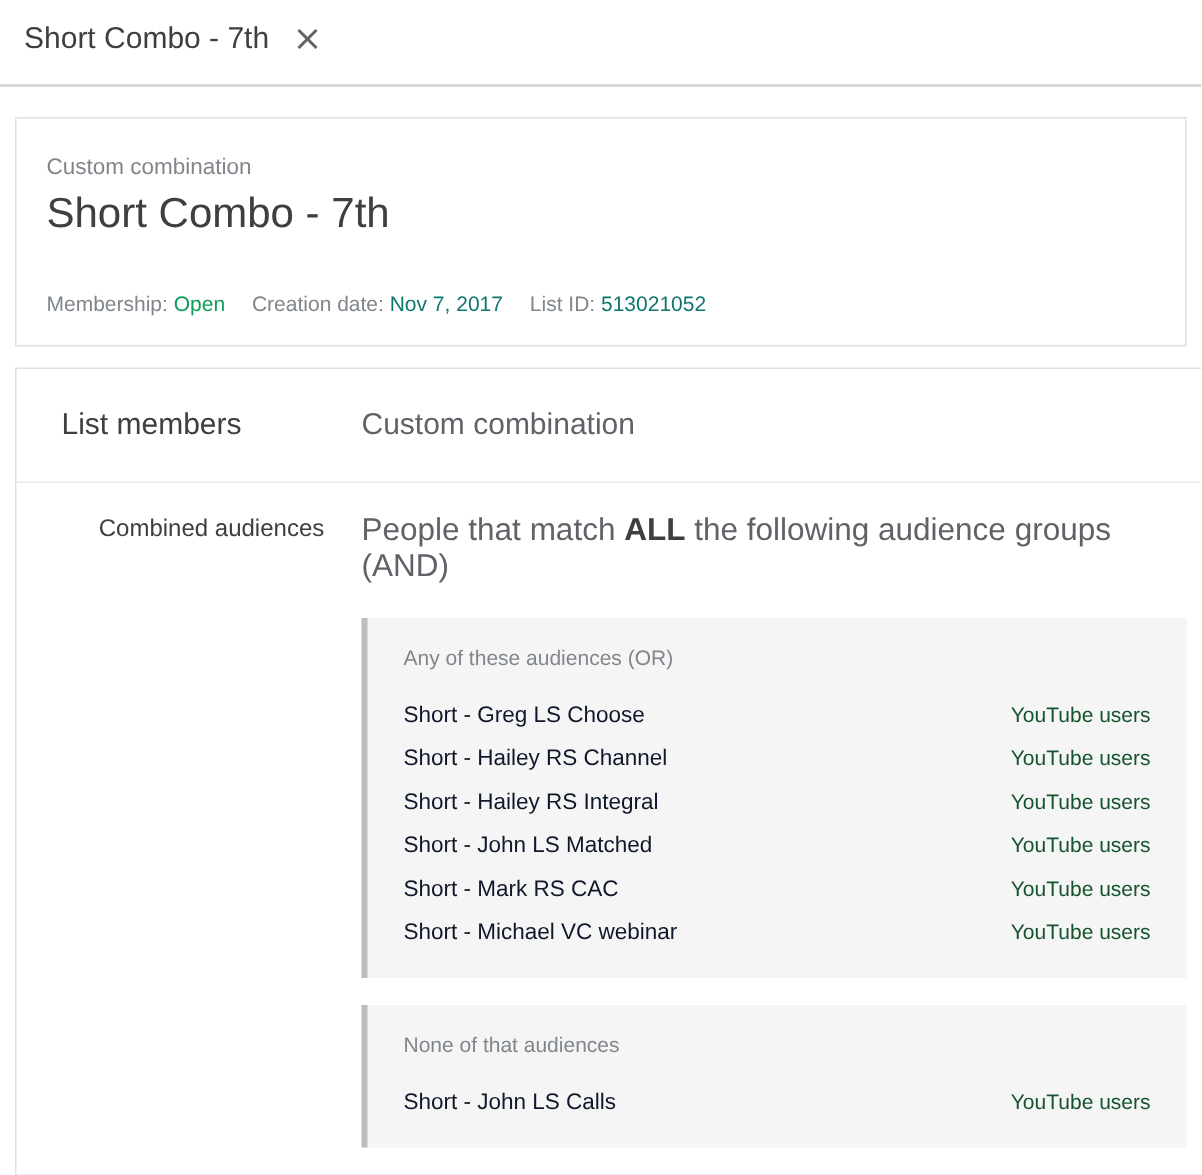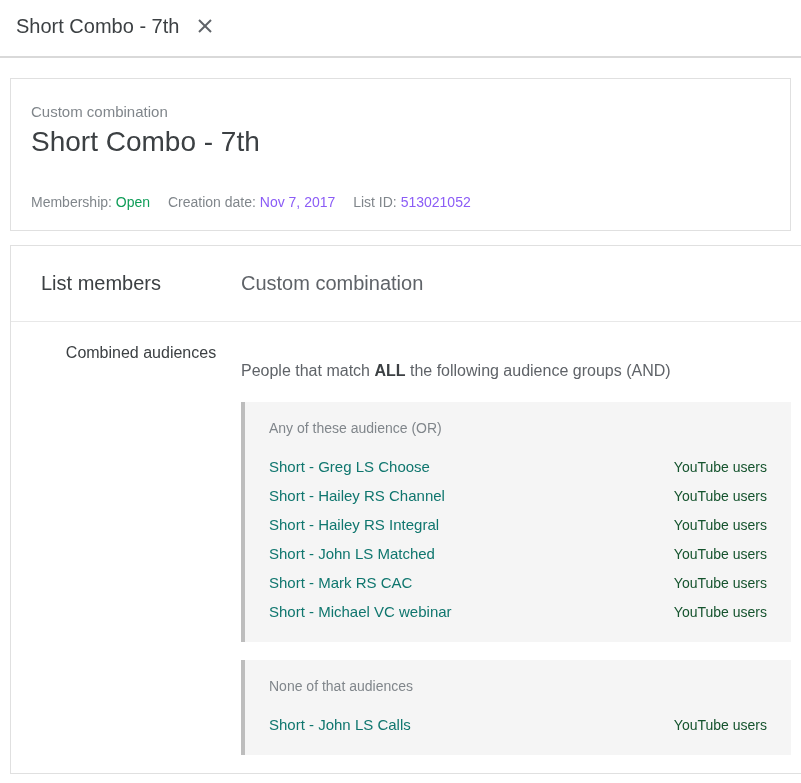--- a/index.html
+++ b/index.html
@@ -42,21 +42,21 @@
   .card .main-title {
     font-size: 28px;
     color: #3c4043;
     font-weight: 400;
     margin-bottom: 36px;
   }
   .meta-row {
     font-size: 14px;
     color: #80868b;
   }
-  .meta-row span.value-dark { color: #8b5cf6; }
+  .meta-row span.value-dark { color: #0f766e; }
   .meta-row span.value-green { color: #0f9d58; }
   .meta-row .meta-item { margin-right: 14px; margin-top: 11px; }
   .panel {
     margin: 14px 0 0 10px;
     border: 1px solid #e0e0e0;
     border-right: none;
     background: #fff;
   }
   .panel-header {
     display: flex;
@@ -80,45 +80,44 @@
     font-size: 16px;
     color: #3c4043;
     padding-top: 2px;
     text-align: center;
   }
   .panel-body .right-col {
     flex: 1;
     padding-right: 10px;
   }
   .match-heading {
-    font-size: 16px;
+    font-size: 21px;
     color: #5f6368;
     margin-bottom: 22px;
-    margin-top: 20px;
   }
   .match-heading .bold { font-weight: 700; color: #3c4043; }
   .group-box {
     background: #f5f5f5;
     border-left: 4px solid #bdbdbd;
     padding: 18px 24px 16px 24px;
     margin-bottom: 18px;
   }
   .group-box .group-title {
     font-size: 14px;
     color: #80868b;
     margin-bottom: 16px;
   }
   .aud-row {
     display: flex;
     justify-content: space-between;
     align-items: baseline;
     font-size: 15px;
     padding: 6px 0;
   }
-  .aud-name { color: #0f766e; }
+  .aud-name { color: #0f172a; }
   .aud-type { color: #14532d; font-size: 14px; }
 </style>
 </head>
 <body>
 
 <div class="topbar">
   <span class="topbar-title">Short Combo - 7th</span>
   <span class="close-btn">
     <svg width="16" height="16" viewBox="0 0 16 16" fill="none" stroke-width="2">
       <line x1="2" y1="2" x2="14" y2="14"></line>
@@ -149,21 +148,21 @@
     <div class="right-col">Custom combination</div>
   </div>
   <div class="panel-body">
     <div class="left-col">Combined audiences</div>
     <div class="right-col">
       <div class="match-heading">
         <span>People that match </span><span class="bold">ALL</span><span> the following audience groups (AND)</span>
       </div>
 
       <div class="group-box">
-        <div class="group-title">Any of these audience (OR)</div>
+        <div class="group-title">Any of these audiences (OR)</div>
         <div>
             <div class="aud-row">
               <span class="aud-name">Short - Greg LS Choose</span>
               <span class="aud-type">YouTube users</span>
             </div>
             <div class="aud-row">
               <span class="aud-name">Short - Hailey RS Channel</span>
               <span class="aud-type">YouTube users</span>
             </div>
             <div class="aud-row">

